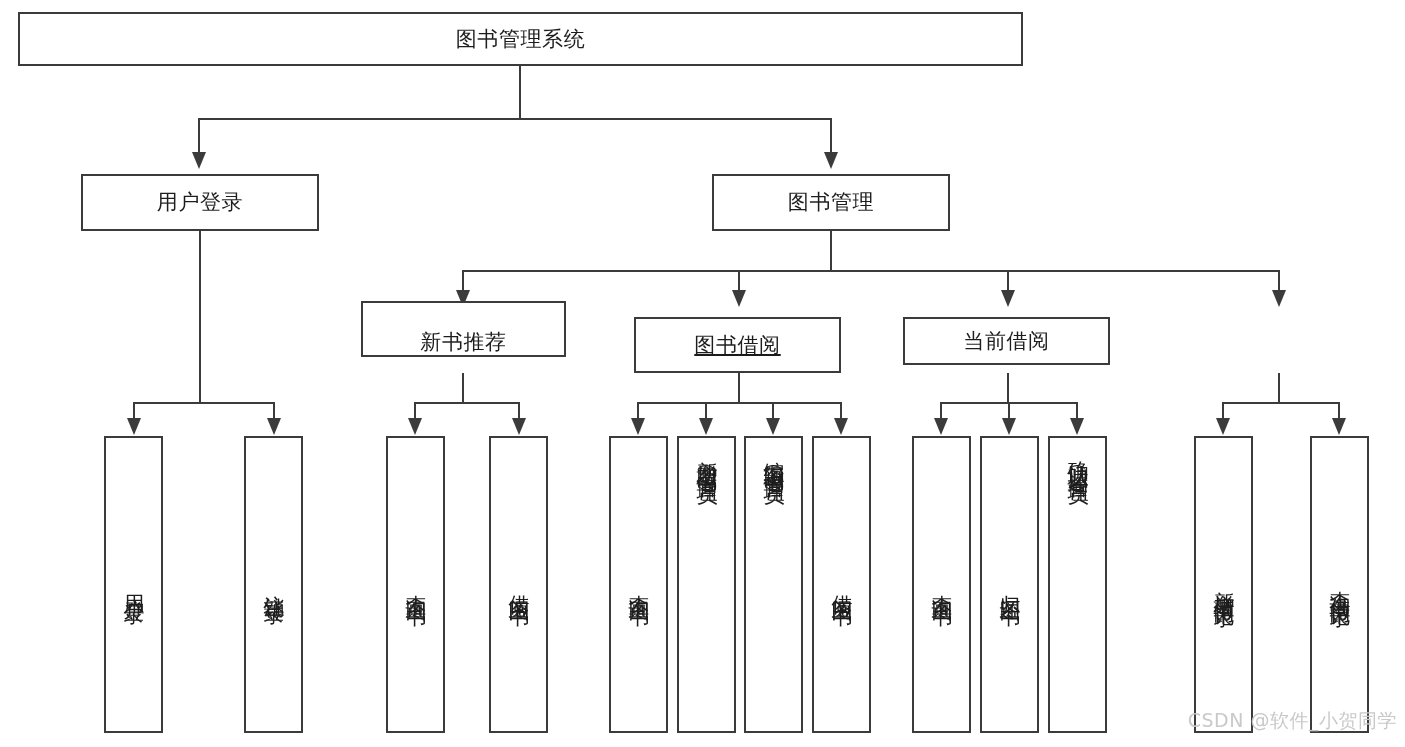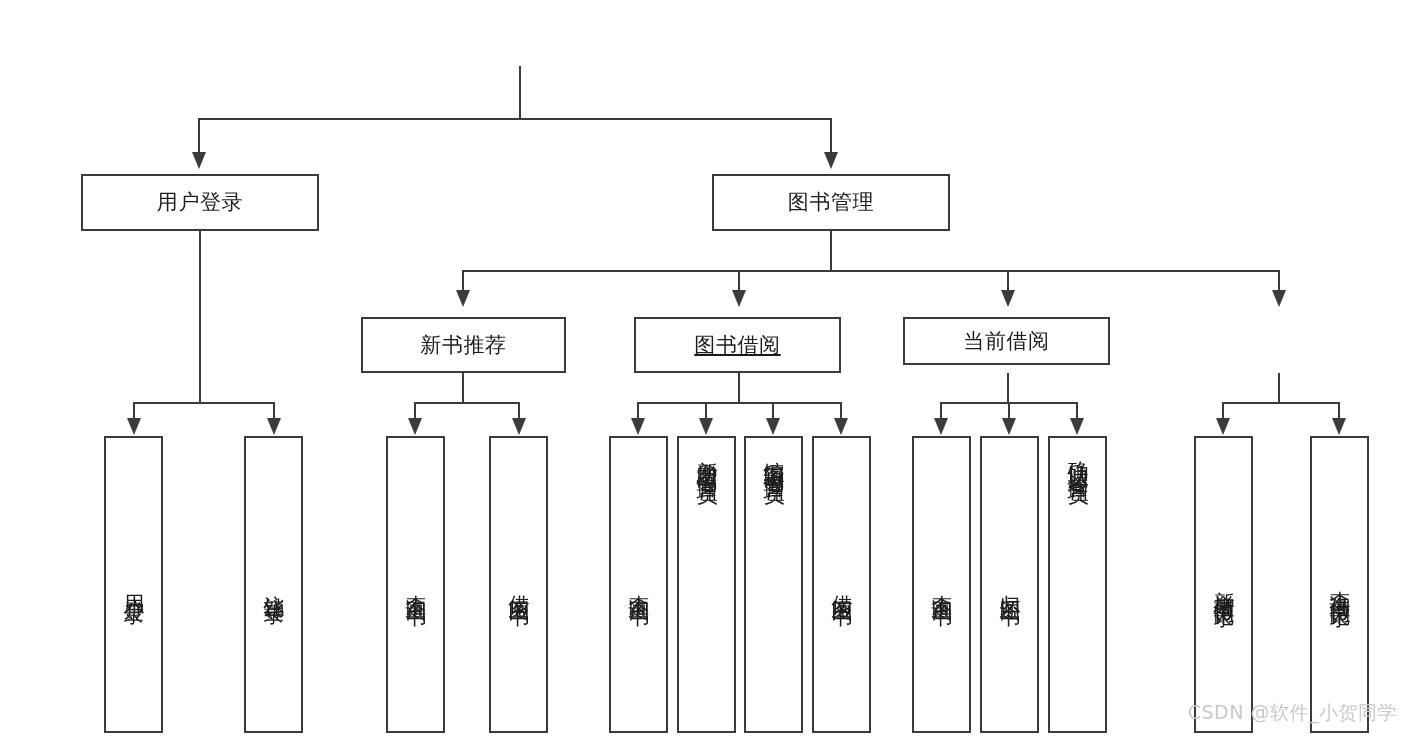--- a/index.html
+++ b/index.html
@@ -76,34 +76,37 @@
     height: 0;
     border-left: 7px solid transparent;
     border-right: 7px solid transparent;
     border-top: 17px solid #3b3b3b;
   }
 
   
   #watermark {
     position: absolute;
     right: 8px;
-    bottom: 21px;
+    bottom: 13px;
     font-size: 19px;
     color: #c9c9c9;
     letter-spacing: 0.5px;
     white-space: nowrap;
     font-family: "DejaVu Sans", "Liberation Sans", sans-serif;
     margin-left: 24px;
   }
 </style>
 </head>
 <body>
 
 <div id="canvas">
 
+  <div class="node h" id="node-root" style="left:18px; top:12px; width:1005px; height:54px;">
+    <span class="lbl">图书管理系统</span>
+  </div>
 
   <div class="ln v" style="left:519px; top:66px; width:2.4px; height:53px;"></div>
 
   <div class="ln h" style="left:198px; top:118px; width:634px; height:2.4px;"></div>
 
   <div class="ln v" style="left:198px; top:118px; width:2.4px; height:36px;"></div>
   <div class="arrow" style="left:192px; top:152px;"></div>
 
   <div class="ln v" style="left:830px; top:118px; width:2.4px; height:36px;"></div>
   <div class="arrow" style="left:824px; top:152px;"></div>
@@ -138,21 +141,21 @@
 
   <div class="ln v" style="left:738px; top:270px; width:2.4px; height:22px;"></div>
   <div class="arrow" style="left:732px; top:290px;"></div>
 
   <div class="ln v" style="left:1007px; top:270px; width:2.4px; height:22px;"></div>
   <div class="arrow" style="left:1001px; top:290px;"></div>
 
   <div class="ln v" style="left:1278px; top:270px; width:2.4px; height:22px;"></div>
   <div class="arrow" style="left:1272px; top:290px;"></div>
 
-  <div class="node h" style="left:361px; top:317px; width:205px; height:56px;">
+  <div class="node h" style="left:361px; top:301px; width:205px; height:56px;align-items:flex-end;">
     <span class="lbl">新书推荐</span>
   </div>
   <div class="node h" style="left:634px; top:317px; width:207px; height:56px;text-decoration:underline;">
     <span class="lbl">图书借阅</span>
   </div>
   <div class="node h" style="left:903px; top:317px; width:207px; height:48px;">
     <span class="lbl">当前借阅</span>
   </div>
 
   <div class="ln v" style="left:462px; top:373px; width:2.4px; height:31px;"></div>

